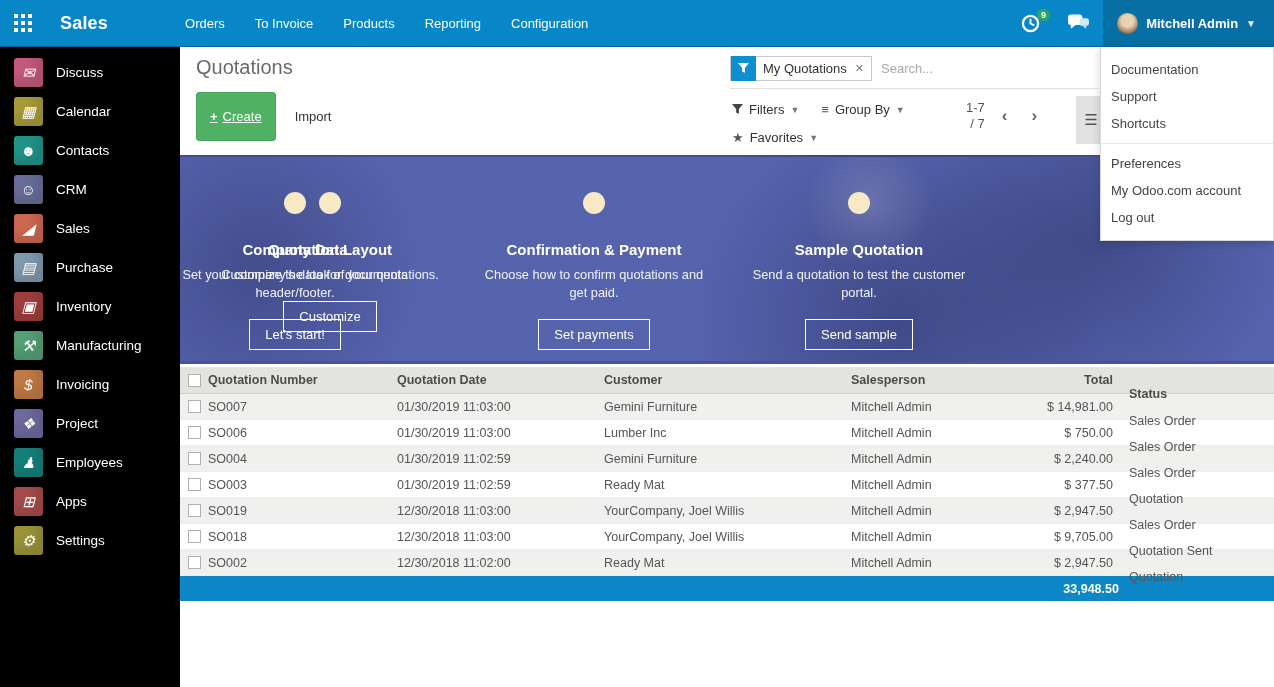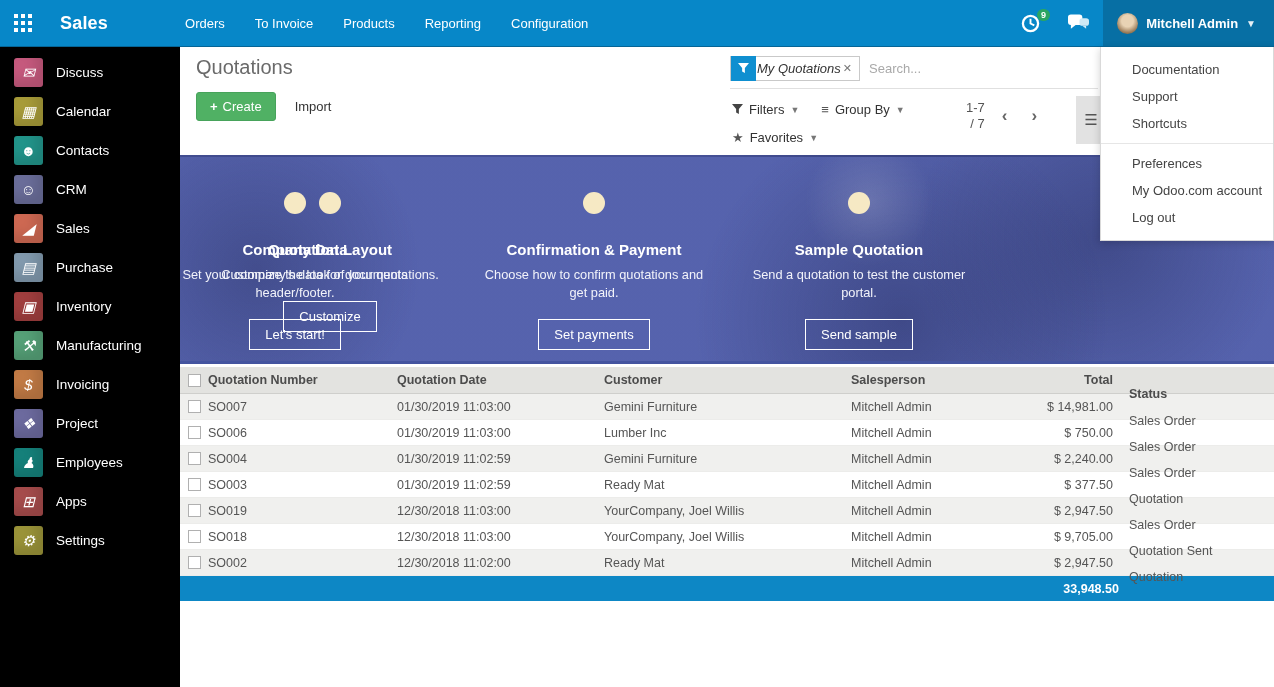--- a/index.html
+++ b/index.html
@@ -21,46 +21,46 @@
   .user-menu { display:flex; align-items:center; gap:8px; padding:0 18px 0 14px;
     background:#076fa4; font-size:13px; font-weight:600; cursor:pointer; }
   .avatar { width:21px; height:21px; border-radius:50%;
     background:radial-gradient(circle at 50% 38%, #e8d3b4 0 35%, #9a7b58 70%, #5f4a33 100%); }
   .caret { font-size:10px; opacity:.9; }
 
   
   .dropdown { position:absolute; left:1100px; top:47px; width:174px; z-index:60;
     background:#fff; border:1px solid #d9d9d9; border-top:none;
     box-shadow:0 2px 8px rgba(0,0,0,.18); padding:9px 0; }
-  .dd-item { padding:6px 10px 6px 31px; font-size:13px; color:#444; cursor:pointer; }
+  .dd-item { padding:6px 10px 6px 10px; font-size:13px; color:#444; cursor:pointer; }
   .dd-divider { border-top:1px solid #e6e6e6; margin:6px 0; }
 
   
   .sidebar { position:absolute; left:0; top:47px; width:180px; height:640px; background:#000; padding-top:6px; }
   .side-item { display:flex; align-items:center; padding:5px 14px; cursor:pointer; }
   .side-icon { width:29px; height:29px; border-radius:3px; display:flex; align-items:center;
     justify-content:center; color:#fff; font-size:15px; flex:0 0 29px;
     box-shadow:inset -8px -8px 12px rgba(0,0,0,.12); }
   .side-label { color:#fff; font-size:13.5px; margin-left:13px; }
 
   
   .main { position:absolute; left:180px; top:47px; width:1094px; height:640px; background:#fff; }
 
   .cp-title { position:absolute; left:16px; top:9px; font-size:20px; color:#6a6a6a; }
   .btn-row { position:absolute; left:16px; top:45px; display:flex; align-items:center; }
   .btn-create { background:#50b164; color:#fff; border:1px solid #47a35b; border-radius:3px;
-    font-size:13px; padding:6px 13px; cursor:pointer; font-family:inherit; }
+    font-size:13px; padding:16px 13px; cursor:pointer; font-family:inherit;text-decoration:underline; }
   .btn-create b { font-weight:700; margin-right:5px; }
   .link-import { font-size:13px; color:#333; margin-left:19px; cursor:pointer; }
 
   .search-box { position:absolute; left:550px; top:9px; width:368px; display:flex;
     align-items:center; border-bottom:1px solid #e0e0e0; padding-bottom:7px; }
   .facet { display:flex; align-items:center; border:1px solid #c9c9c9; background:#fff; height:25px; }
   .facet-icon { width:25px; height:25px; background:#0f8fd0; display:flex; align-items:center; justify-content:center; }
-  .facet-label { font-size:13px; color:#333; padding:0 1px; white-space:nowrap;font-style:italic; }
+  .facet-label { font-size:13px; color:#333; padding:0 7px; white-space:nowrap; }
   .facet-x { font-size:11px; color:#777; padding:0 7px 0 1px; cursor:pointer; }
   .search-input { border:none; outline:none; flex:1; font-size:13px; color:#3b82f6;
     padding-left:9px; font-family:inherit; background:transparent; }
   .search-input::placeholder { color:#a9a9a9; }
 
   .filter-group { position:absolute; left:552px; top:50px; width:270px; font-size:13px; color:#333; }
   .fg-row { display:flex; align-items:center; height:25px; margin-bottom:3px; gap:22px; }
   .ctrl { display:flex; align-items:center; gap:6px; cursor:pointer; white-space:nowrap; }
   .ctrl .caret-sm { font-size:9px; color:#777; }
   .ctrl .g-icon { font-size:13px; color:#555; }

